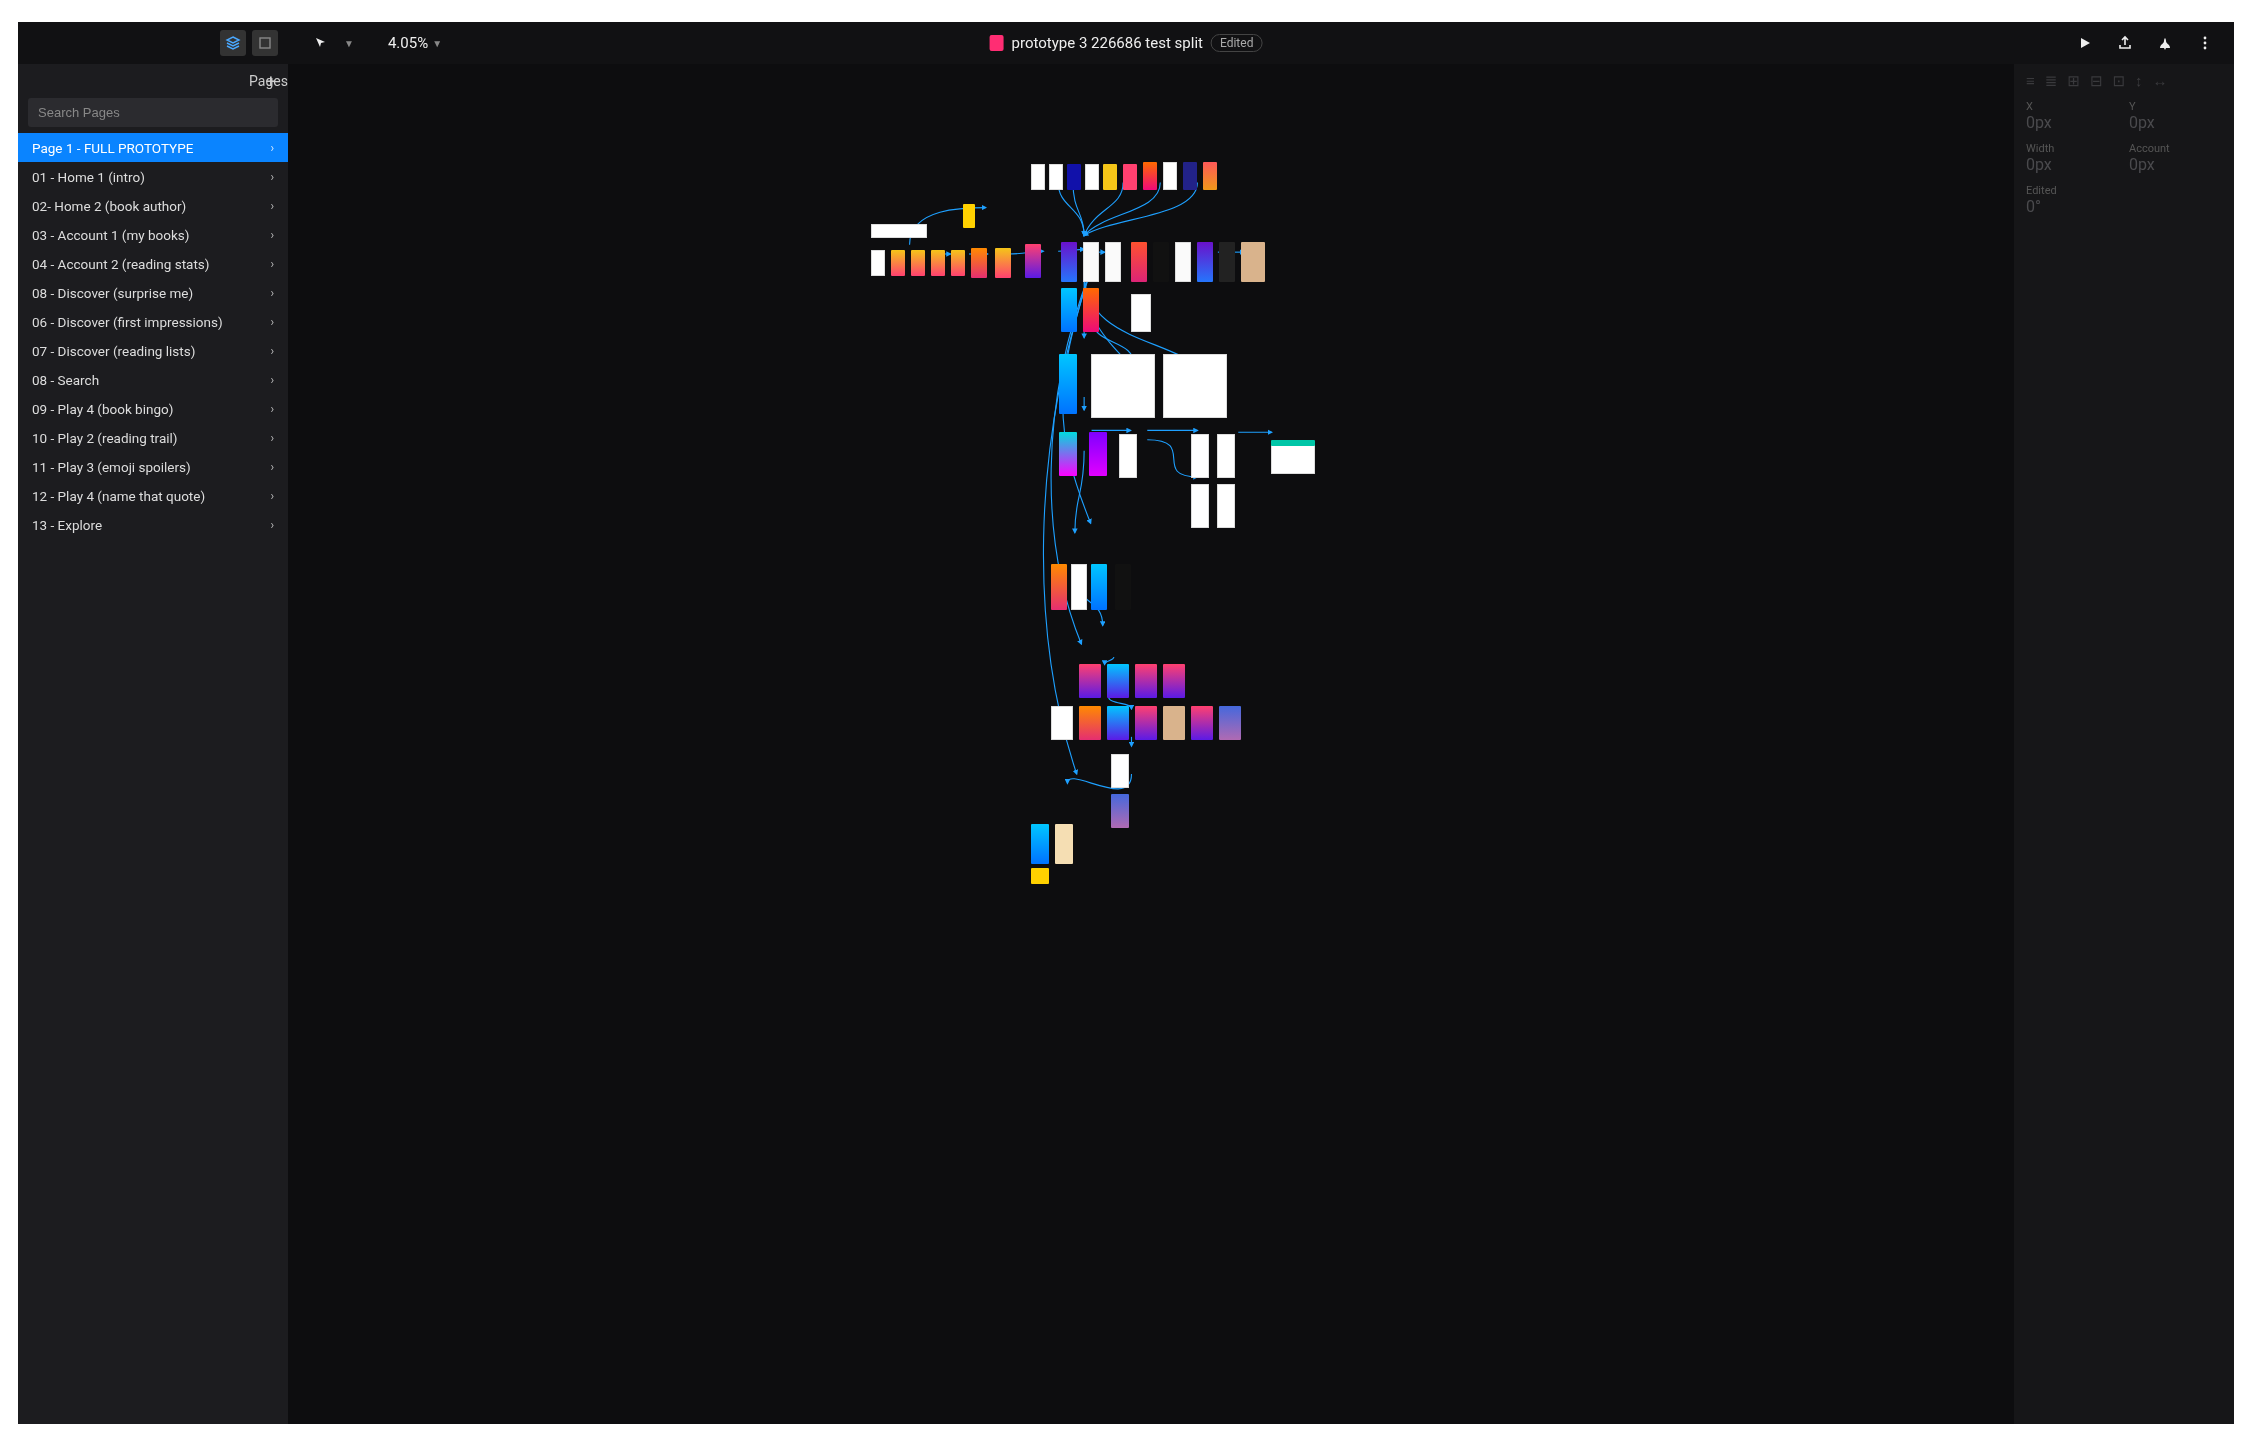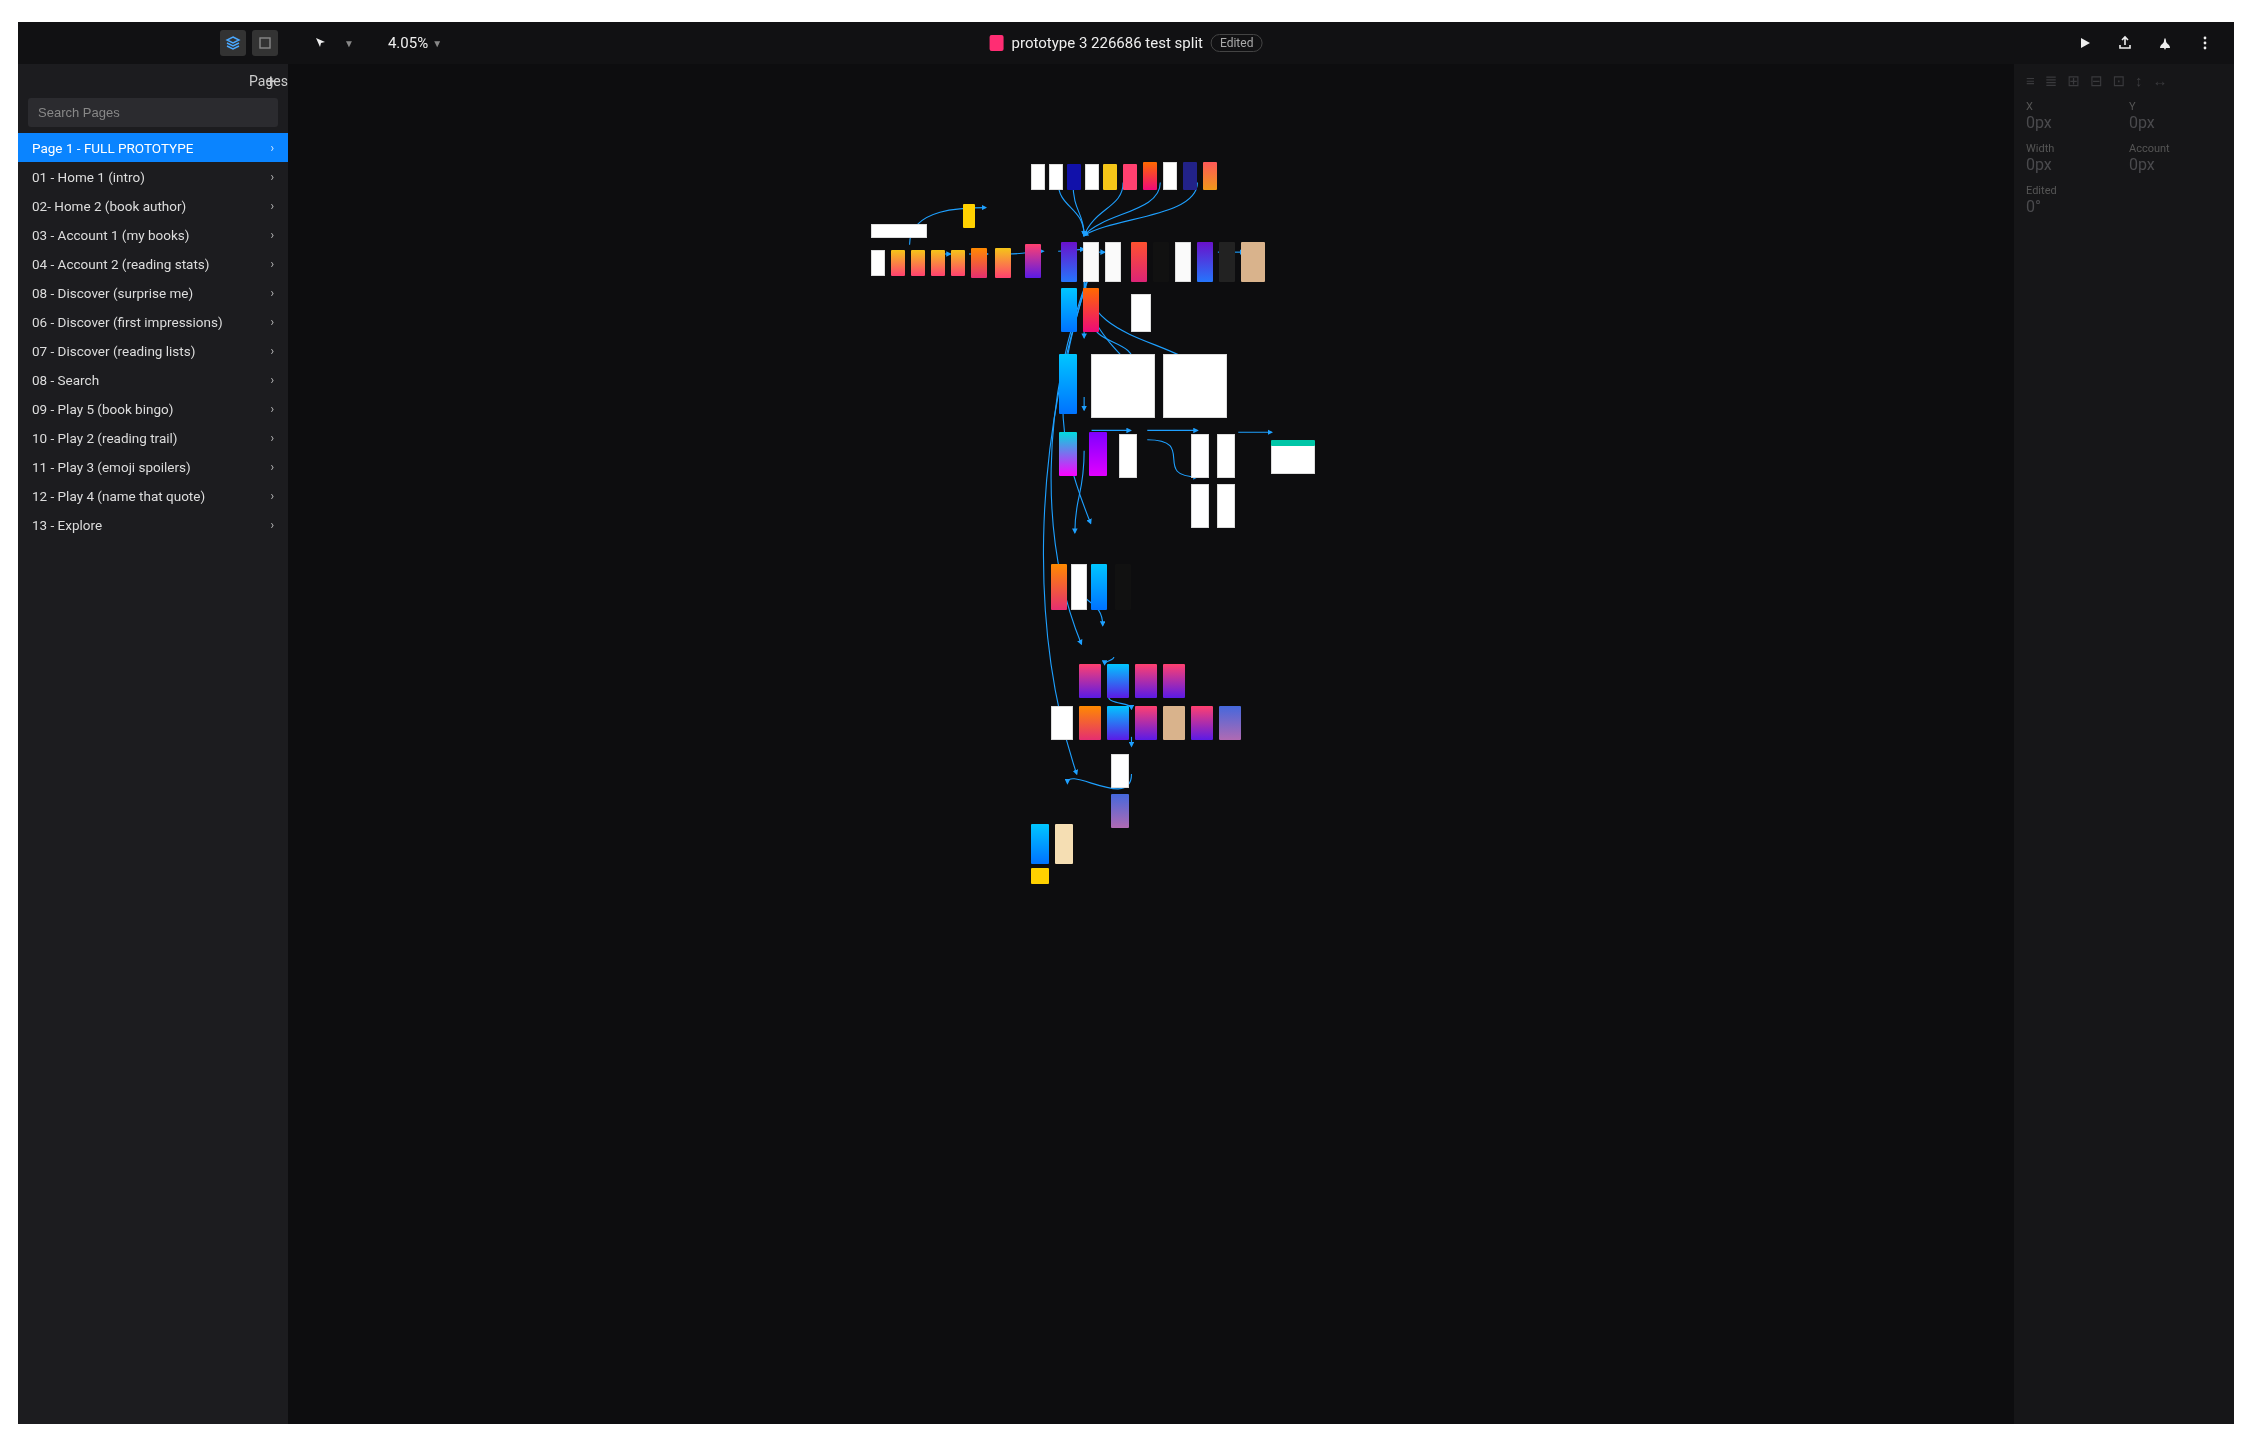--- a/index.html
+++ b/index.html
@@ -283,21 +283,21 @@
           </div>
           <div class="page-item">
             <span>07 - Discover (reading lists)</span>
             <span class="chev">›</span>
           </div>
           <div class="page-item">
             <span>08 - Search</span>
             <span class="chev">›</span>
           </div>
           <div class="page-item">
-            <span>09 - Play 5 (book bingo)</span>
+            <span>09 - Play 4 (book bingo)</span>
             <span class="chev">›</span>
           </div>
           <div class="page-item">
             <span>10 - Play 2 (reading trail)</span>
             <span class="chev">›</span>
           </div>
           <div class="page-item">
             <span>11 - Play 3 (emoji spoilers)</span>
             <span class="chev">›</span>
           </div>

